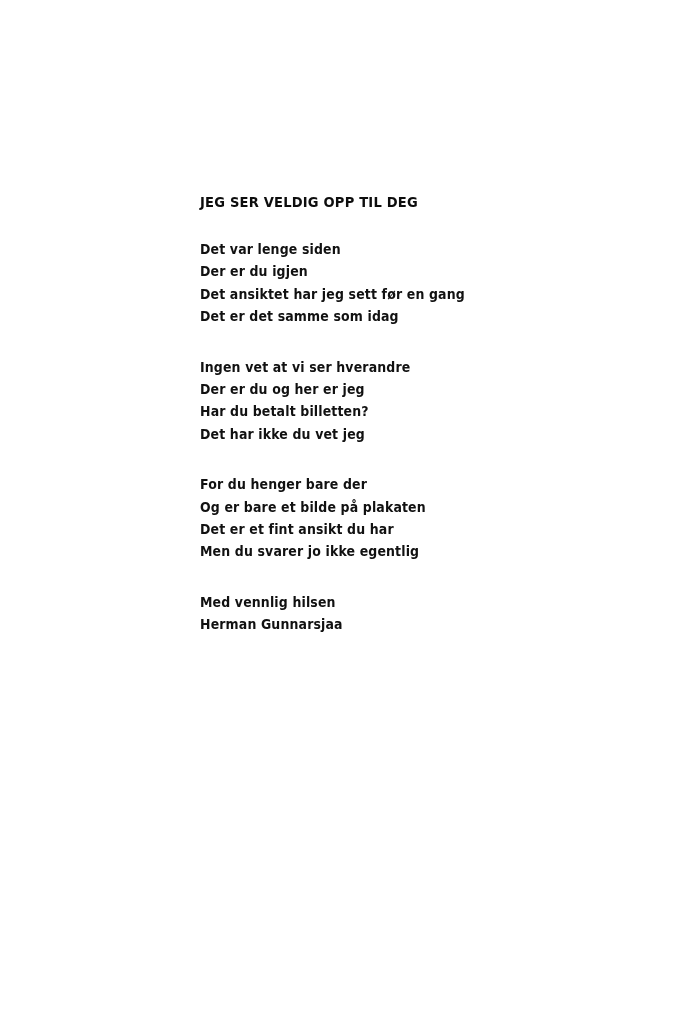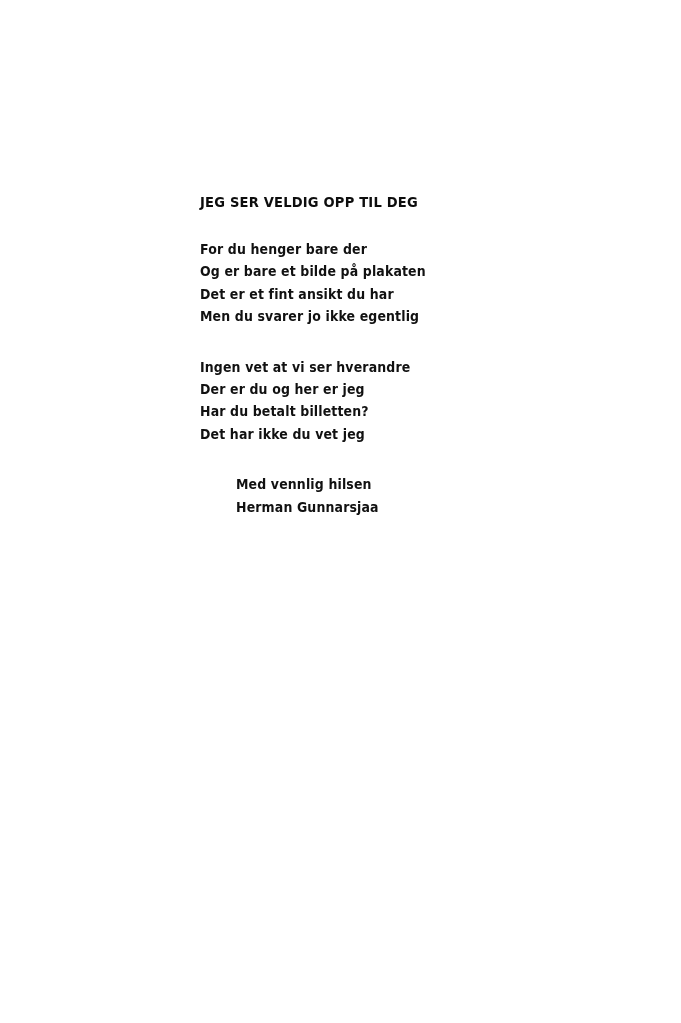--- a/index.html
+++ b/index.html
@@ -49,44 +49,49 @@
     font-weight: 700;
     line-height: 22.4px;
     color: #111111;
     white-space: pre;
     transform: scaleY(1.1) scaleX(0.95);
     transform-origin: left center;
     letter-spacing: 0.15px;
   }
   .signature {
     margin-top: 0;
-    margin-left: 36px;
   }
 </style>
 </head>
 <body>
 
 <div class="page">
   <article class="poem">
 
     <h1 class="poem-title">JEG SER VELDIG OPP TIL DEG</h1>
 
-
     <div class="stanza">
-      <div class="line">For du henger bare der</div>
-      <div class="line">Og er bare et bilde på plakaten</div>
-      <div class="line">Det er et fint ansikt du har</div>
-      <div class="line">Men du svarer jo ikke egentlig</div>
+      <div class="line">Det var lenge siden</div>
+      <div class="line">Der er du igjen</div>
+      <div class="line">Det ansiktet har jeg sett før en gang</div>
+      <div class="line">Det er det samme som idag</div>
     </div>
 
     <div class="stanza">
       <div class="line">Ingen vet at vi ser hverandre</div>
       <div class="line">Der er du og her er jeg</div>
       <div class="line">Har du betalt billetten?</div>
       <div class="line">Det har ikke du vet jeg</div>
+    </div>
+
+    <div class="stanza">
+      <div class="line">For du henger bare der</div>
+      <div class="line">Og er bare et bilde på plakaten</div>
+      <div class="line">Det er et fint ansikt du har</div>
+      <div class="line">Men du svarer jo ikke egentlig</div>
     </div>
 
 
 
     <div class="stanza signature">
       <div class="line">Med vennlig hilsen</div>
       <div class="line">Herman Gunnarsjaa</div>
     </div>
 
   </article>

